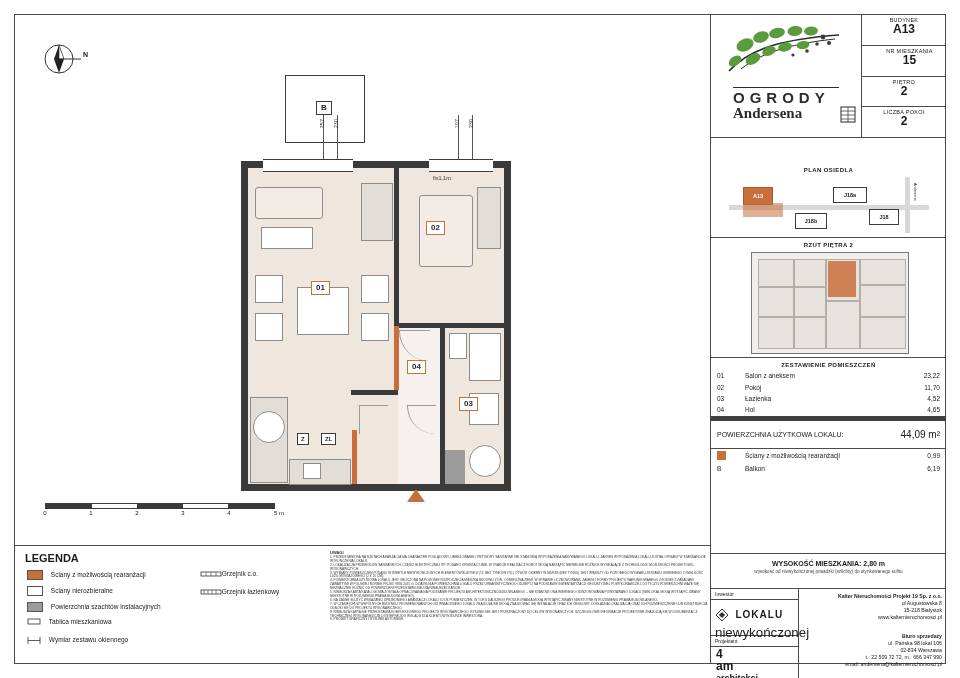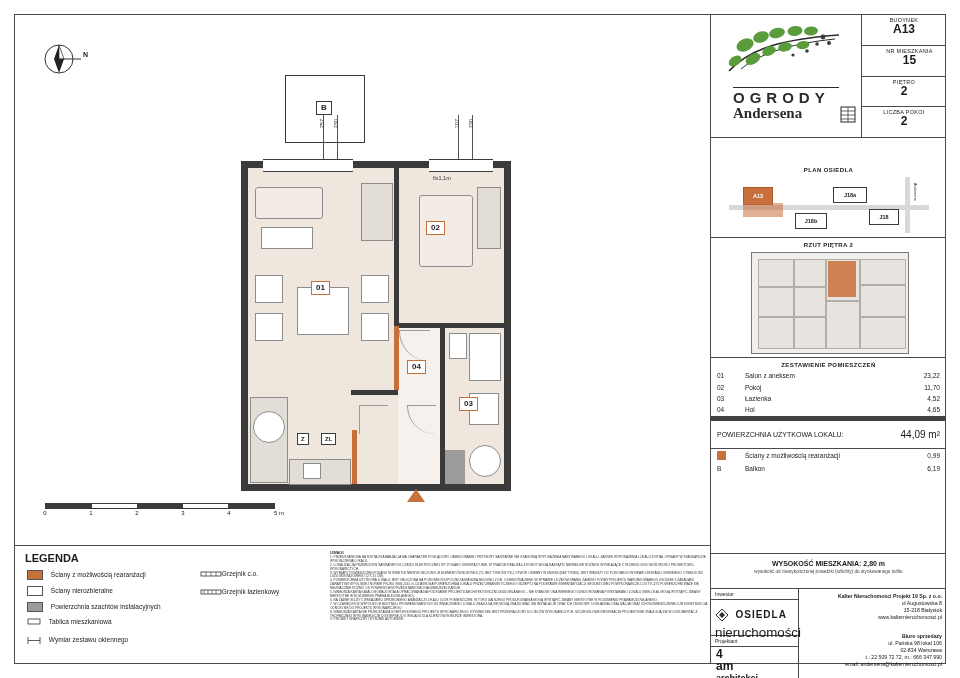--- a/index.html
+++ b/index.html
@@ -420,22 +420,22 @@
     </div>
 
     <div class="rc-foot">
       <div class="foot-l">
         <div class="foot-lab">Inwestor</div>
         <div style="height:36px;border-bottom:1px solid #4a4a4a;padding:5px 4px;box-sizing:border-box;">
           <svg width="14" height="14" viewBox="0 0 14 14" style="vertical-align:middle;">
             <polygon points="7,1 13,7 7,13 1,7" fill="none" stroke="#333" stroke-width="1"></polygon>
             <polygon points="7,4 10,7 7,10 4,7" fill="#333"></polygon>
           </svg>
-          <span class="kalter" style="vertical-align:middle;margin-left:2px;">OSIEDLA</span>
-          <small>nieruchomości</small>
+          <span class="kalter" style="vertical-align:middle;margin-left:2px;">LOKALU</span>
+          <small>niewykończonej</small>
         </div>
         <div class="foot-lab" style="border-bottom:1px solid #4a4a4a;">Projektant</div>
         <div style="padding:1px 5px;">
           <div class="am">4</div>
           <div class="am">am</div>
           <div class="am" style="font-size:9px;">architekci</div>
         </div>
       </div>
       <div class="foot-r">
         <div class="foot-body" style="text-align:right;">

